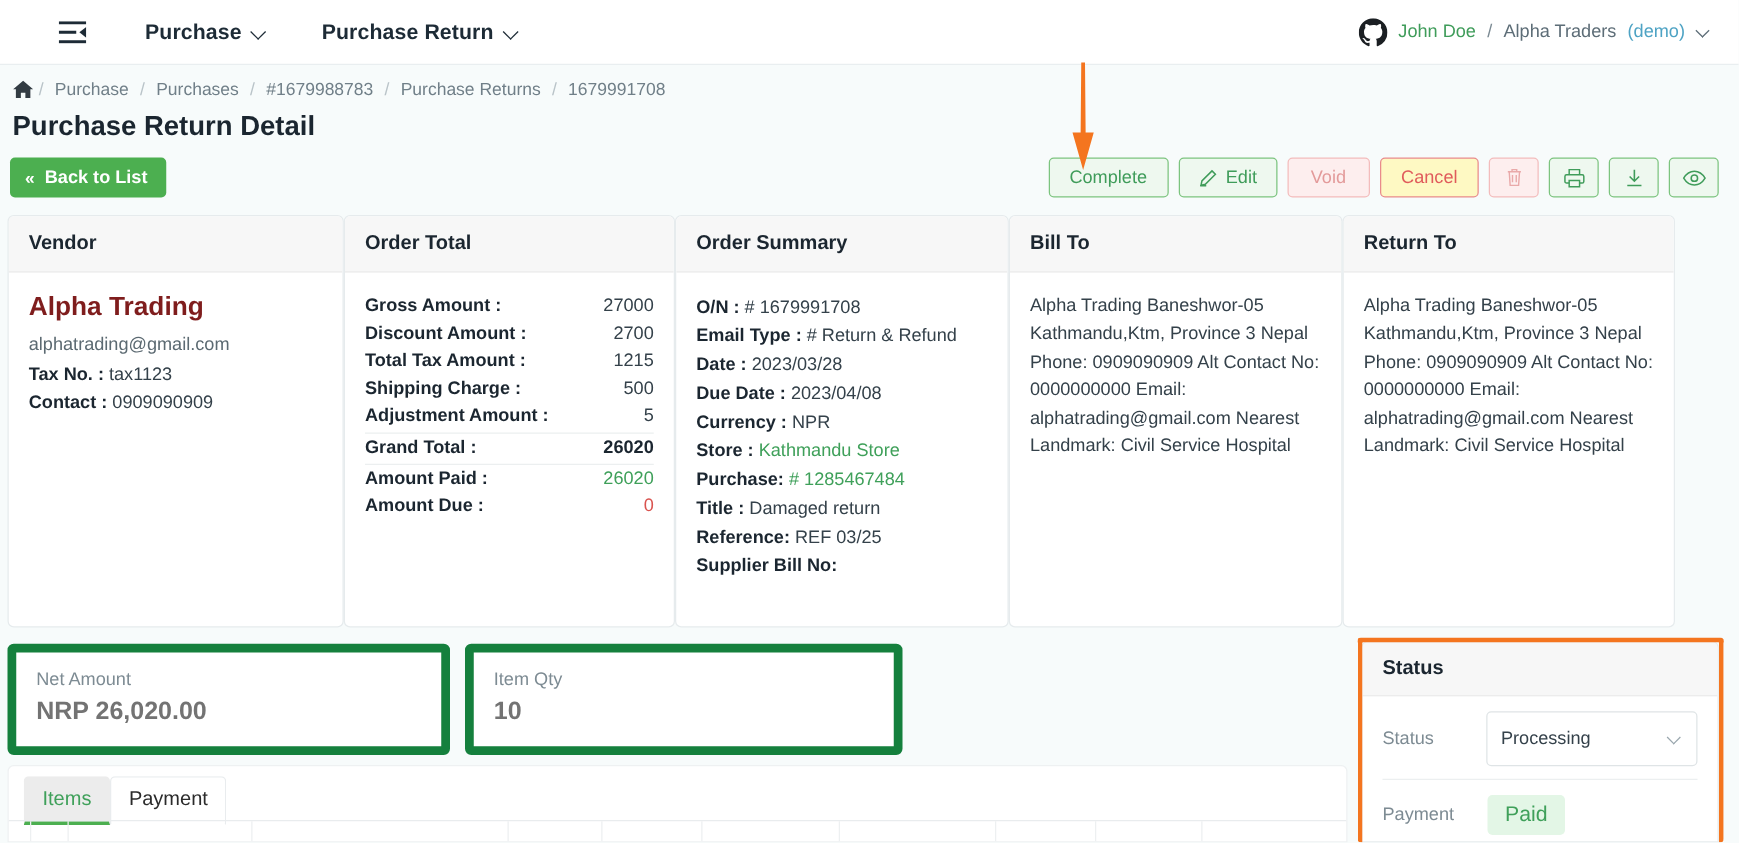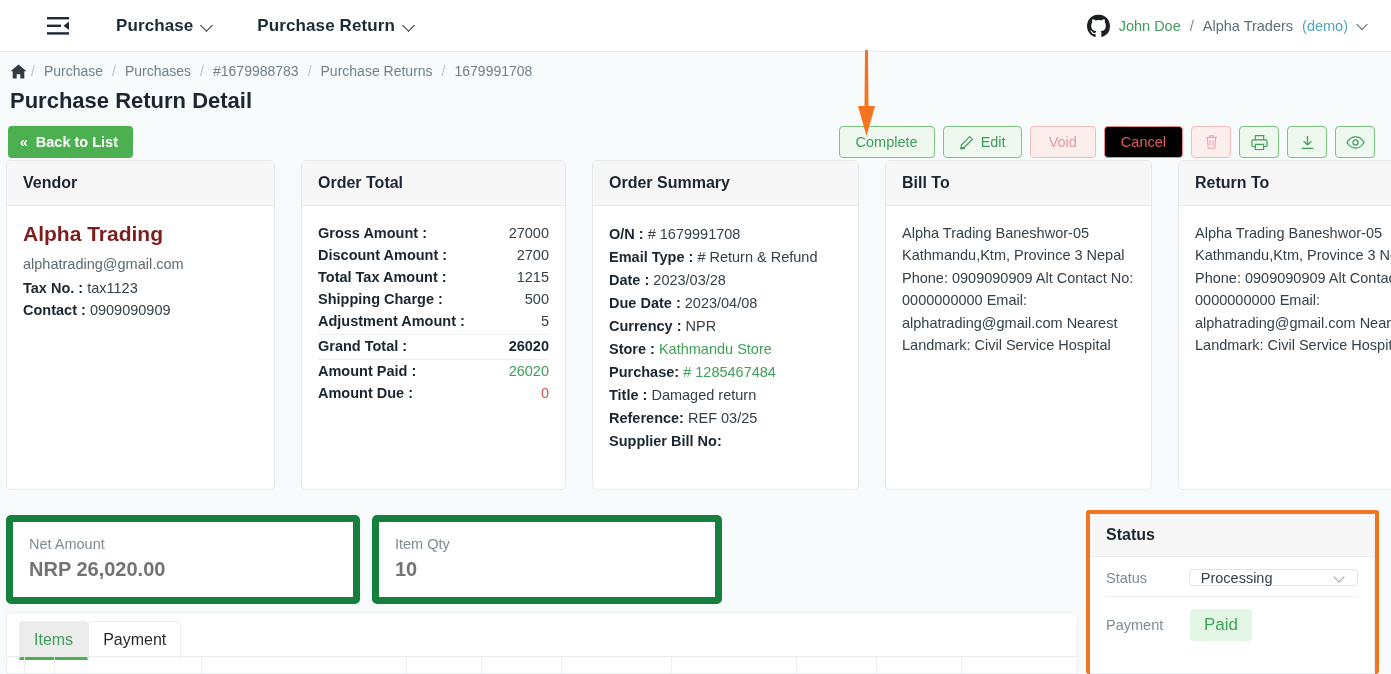--- a/index.html
+++ b/index.html
@@ -85,28 +85,28 @@
     display: flex; align-items: center; gap: 8px;
   }
   .abtn {
     height: 32px; border-radius: 4px; font-size: 14.5px;
     display: flex; align-items: center; justify-content: center;
     cursor: pointer; background: #eef8ef; font-family: "Liberation Sans", sans-serif;
   }
   .abtn.green  { border: 1px solid #7cc47f; color: #3f9c5a; background: #eef8ef; padding: 0 16px; }
   .abtn.edit   { gap: 7px; padding: 0 15px; }
   .abtn.redish { border: 1px solid #f3bcbc; color: #e39a9a; background: #fdeeee; padding: 0 18px; cursor: default; }
-  .abtn.red    { border: 1px solid #e98b8b; color: #e05c5c; background: #000000; padding: 0 16px; }
+  .abtn.red    { border: 1px solid #e98b8b; color: #e05c5c; background: #fef9c3; padding: 0 16px; }
   .abtn.icon   { width: 40px; border: 1px solid #7cc47f; background: #eef8ef; }
   .abtn.icon.disabled { border: 1px solid #f3bcbc; background: #fdeeee; cursor: default; }
 
   
   .cards {
-    position: absolute; top: 160px; left: 6px; right: 6px;
-    display: flex; gap: 26px; align-items: center;
+    position: absolute; top: 172px; left: 6px; right: 6px;
+    display: flex; gap: 0; align-items: center;
   }
   .card {
     background: #fff; border: 1px solid #e6ebed; border-radius: 5px;
     flex: 0 0 auto; overflow: hidden;
   }
   .card-head {
     background: #f7f7f7; border-bottom: 1px solid #ececec;
     padding: 13px 16px; font-size: 16px; font-weight: bold; color: #1b2630;
   }
   .card-body { padding: 16px; }
@@ -171,21 +171,21 @@
   
   .statuscard {
     position: absolute; left: 1089px; top: 513px; width: 286px; height: 161px;
     background: #fff; border: 1px solid #e6ebed; border-radius: 5px 5px 0 0;
     overflow: hidden;
   }
   .statuscard .card-head { padding: 12px 16px; }
   .st-row { display: flex; align-items: center; padding: 12px 16px 10px; gap: 18px; }
   .st-row .st-lbl { font-size: 14.5px; color: #7d8b93; width: 66px; }
   .st-select {
-    width: 172px; height: 17px; border: 1px solid #dfe4e6; border-radius: 4px;
+    width: 172px; height: 44px; border: 1px solid #dfe4e6; border-radius: 4px;
     display: flex; align-items: center; justify-content: space-between;
     padding: 0 11px; font-size: 14.5px; color: #34414a; cursor: pointer;
     background: #fff;
   }
   .st-select .chev::before { border-color: #9aa7ae; width: 7px; height: 7px; }
   .st-divider { height: 1px; background: #eceff0; margin: 0 16px; }
   .badge-paid {
     background: #e3f6e6; color: #3fa05a; font-size: 17px;
     padding: 6px 14px; border-radius: 4px; display: inline-block;
   }

